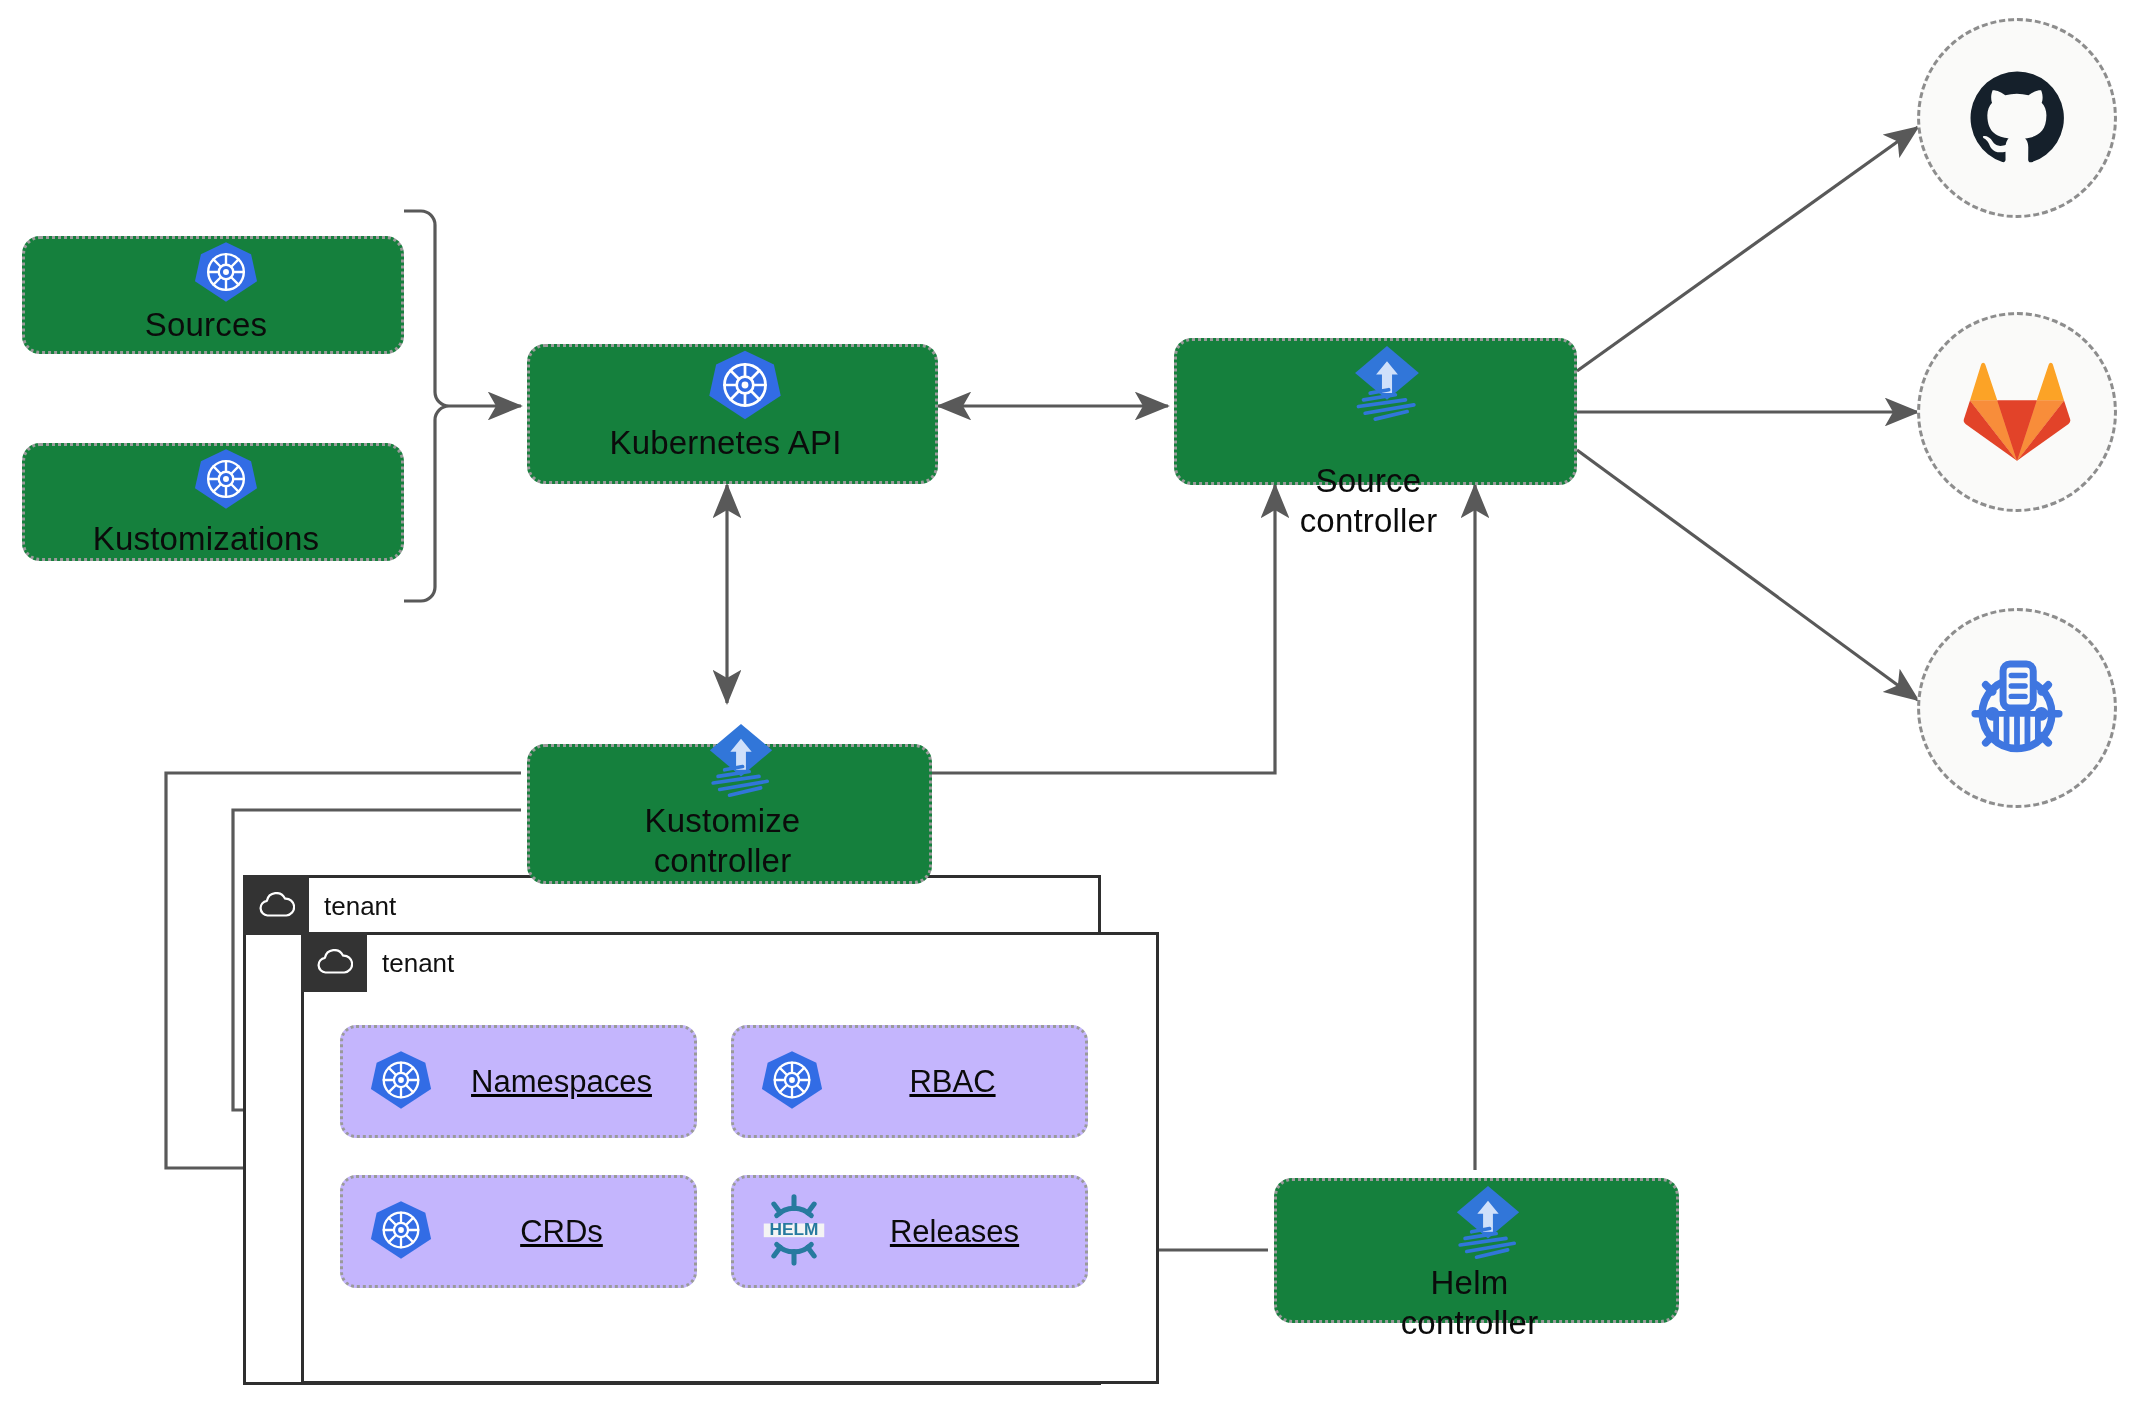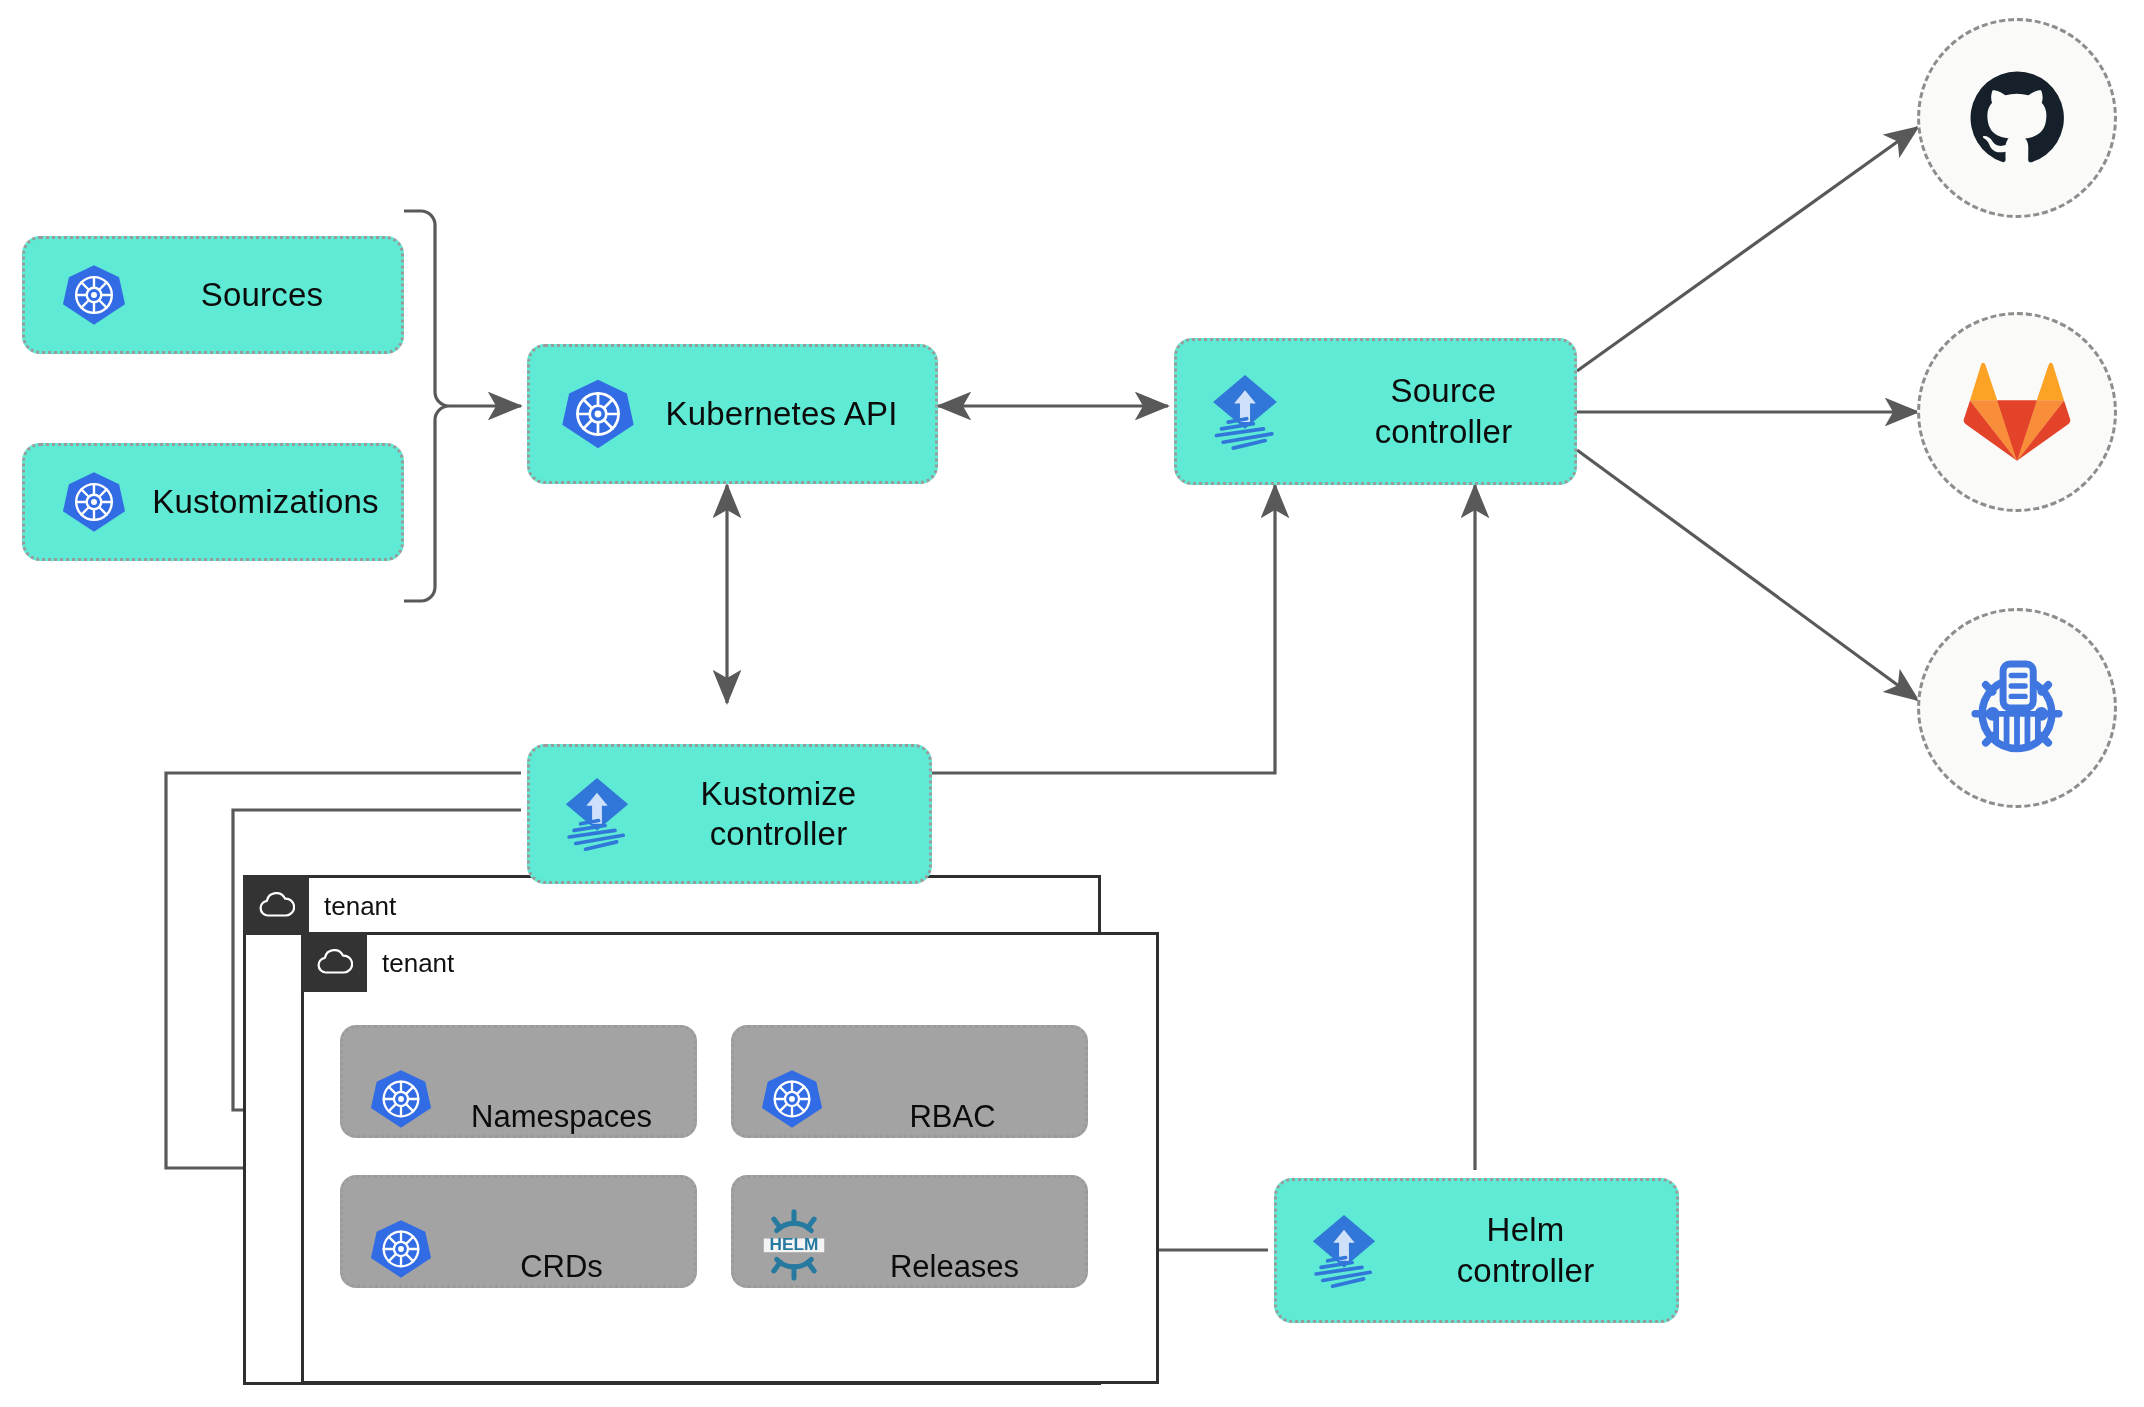--- a/index.html
+++ b/index.html
@@ -3,26 +3,27 @@
 <meta charset="utf-8">
 <title>Flux GitOps Architecture</title>
 <style>
   html,body{margin:0;padding:0;background:#ffffff;}
   body{font-family:"Liberation Sans","DejaVu Sans",sans-serif;}
   #canvas{position:relative;width:2144px;height:1407px;background:#fff;overflow:hidden;}
   #wires{position:absolute;left:0;top:0;width:2144px;height:1407px;pointer-events:none;}
 
   .node{
     position:absolute;
-    background:#5eead4;
+    background:#15803d;
     border:3px dotted #9a9a9a;
     border-radius:18px;
     display:flex;align-items:center;
     box-sizing:border-box;
     z-index:5;
+    flex-direction:column;
   }
   .node .ico{flex:0 0 auto;display:flex;align-items:center;justify-content:center;}
   .node .lbl{
     flex:1 1 auto;text-align:center;color:#0b0b0b;
     font-size:33px;line-height:1.22;letter-spacing:.2px;
     padding-right:14px;white-space:pre-line;
   }
 
   .circ{
     position:absolute;border-radius:50%;
@@ -41,23 +42,23 @@
     display:flex;align-items:center;justify-content:center;
   }
   .tenant .tname{
     position:absolute;left:78px;top:0;height:57px;
     display:flex;align-items:center;
     font-size:26px;color:#111;
   }
   .tenant.inner{z-index:6;}
 
   .res{
-    position:absolute;background:#a3a3a3;
+    position:absolute;background:#c4b5fd;
     border:3px dotted #9a9a9a;border-radius:16px;
-    display:flex;align-items:flex-end;box-sizing:border-box;z-index:7;
+    display:flex;align-items:center;box-sizing:border-box;z-index:7;text-decoration:underline;
   }
   .res .lbl{flex:1;text-align:center;font-size:31px;color:#0b0b0b;padding-right:12px;}
 </style>
 </head>
 <body>
 
 <div id="canvas">
 
   <svg id="wires" viewBox="0 0 2144 1407">
     <defs>

